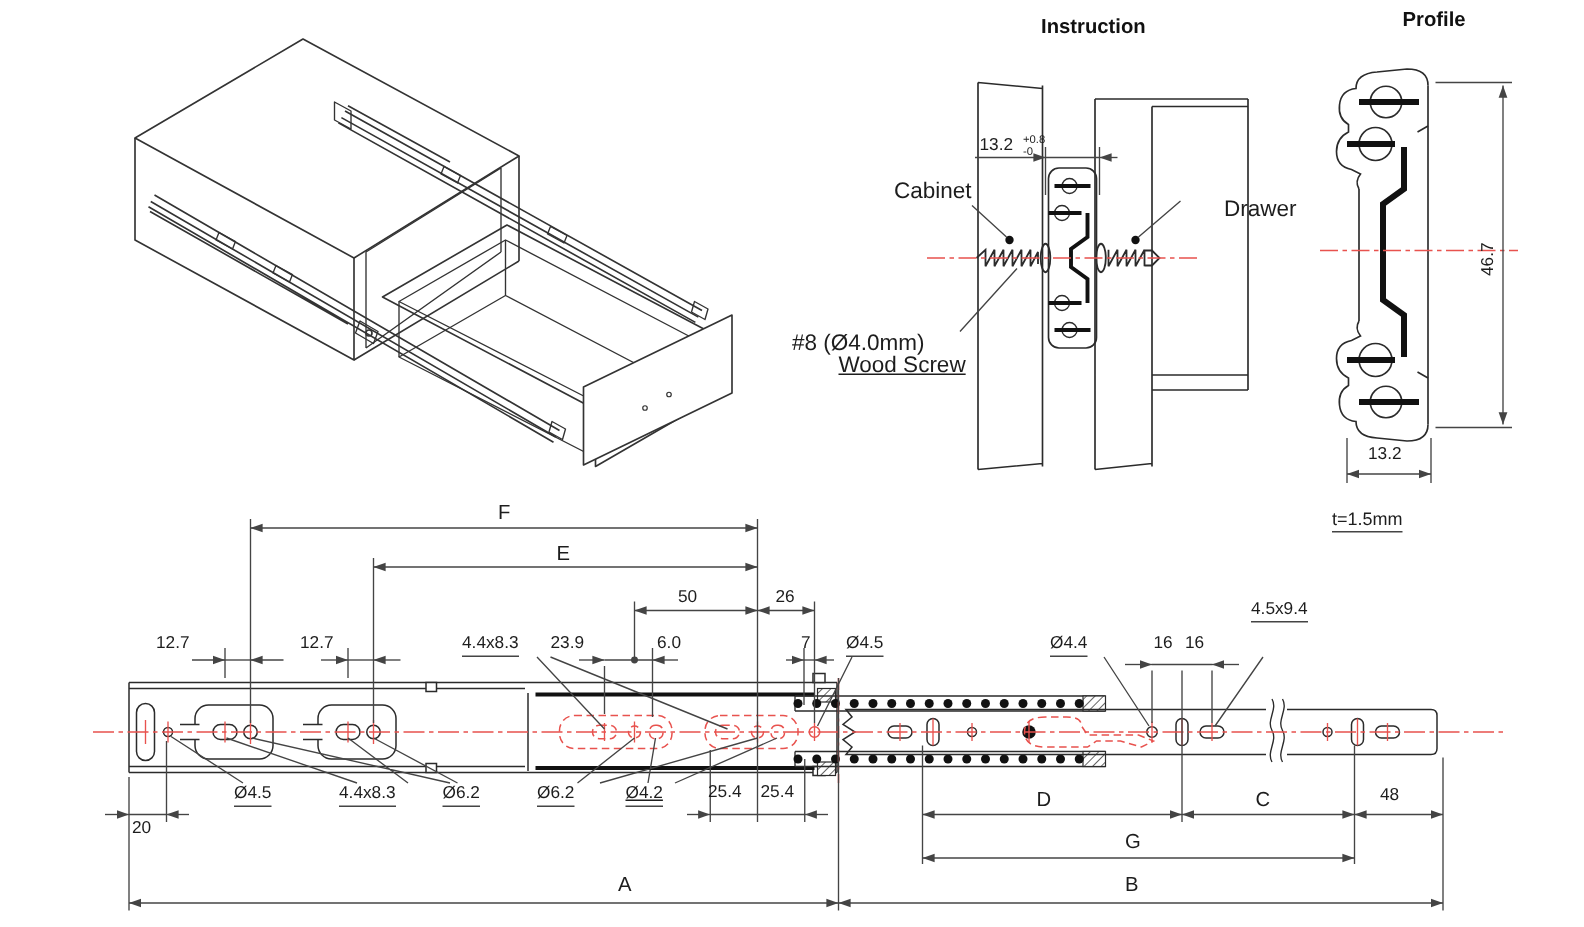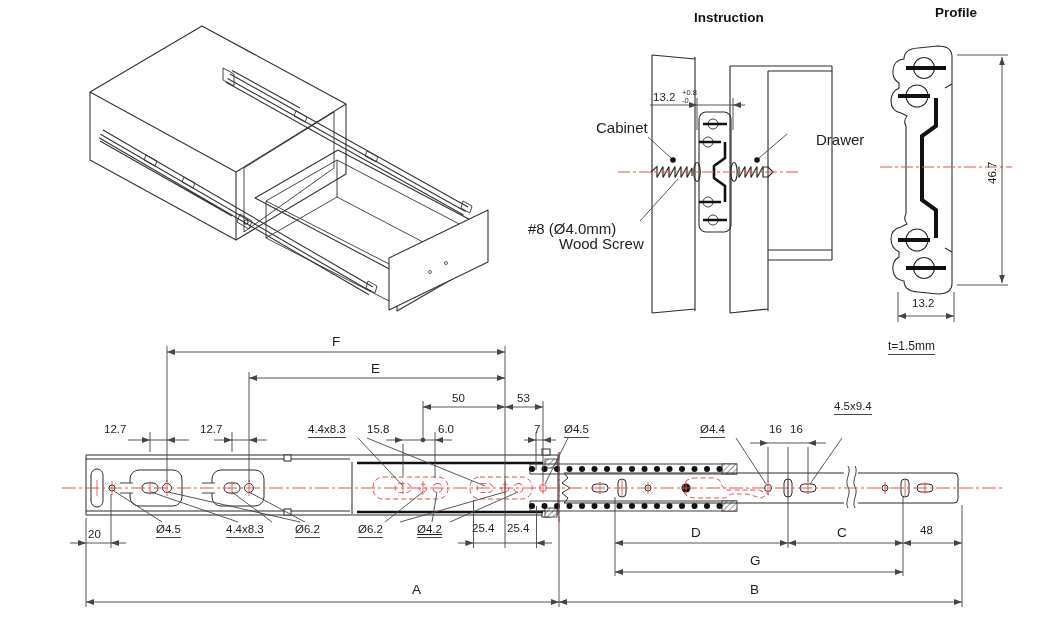--- a/index.html
+++ b/index.html
@@ -262,49 +262,49 @@
     </g>
   </g>
 </svg>
 
 <span class="tx ttl" style="left:683px;top:10px;margin-left:11px;">Instruction</span>
 <span class="tx ttl" style="left:935px;top:5px;">Profile</span>
 
 <span class="tx lbl" style="left:596px;top:121px;">Cabinet</span>
 <span class="tx lbl" style="left:777px;top:133px;margin-left:39px;">Drawer</span>
 <span class="tx lbl" style="left:528px;top:222px;">#8 (Ø4.0mm)</span>
-<span class="tx lbl" style="left:559px;top:237px;">Wood Screw</span>
+<span class="tx lbl" style="left:559px;top:237px;text-decoration:underline;">Wood Screw</span>
 
 <span class="tx" style="left:653px;top:91px;">13.2</span>
 <span class="tolstack" style="left:682px;top:89px;">
   <span>+0.8</span>
   <span>-0</span>
 </span>
 
 <span class="tx rot" style="left:986px;top:184px;">46.7</span>
 <span class="tx" style="left:912px;top:297px;">13.2</span>
 <span class="tx und" style="left:888px;top:340px;font-size:12px;">t=1.5mm</span>
 
 <span class="tx big" style="left:332px;top:334px;">F</span>
 <span class="tx big" style="left:371px;top:361px;">E</span>
 <span class="tx" style="left:452px;top:392px;">50</span>
-<span class="tx" style="left:517px;top:392px;">53</span>
+<span class="tx" style="left:517px;top:392px;">26</span>
 <span class="tx" style="left:104px;top:423px;">12.7</span>
 <span class="tx" style="left:200px;top:423px;">12.7</span>
 <span class="tx und" style="left:308px;top:423px;">4.4x8.3</span>
-<span class="tx" style="left:367px;top:423px;">15.8</span>
+<span class="tx" style="left:367px;top:423px;">23.9</span>
 <span class="tx" style="left:438px;top:423px;">6.0</span>
 <span class="tx" style="left:534px;top:423px;">7</span>
 <span class="tx und" style="left:564px;top:423px;">Ø4.5</span>
 <span class="tx und" style="left:700px;top:423px;">Ø4.4</span>
 <span class="tx" style="left:769px;top:423px;">16</span>
 <span class="tx" style="left:790px;top:423px;">16</span>
 <span class="tx und" style="left:834px;top:400px;">4.5x9.4</span>
 
-<span class="tx" style="left:88px;top:528px;">20</span>
+<span class="tx" style="left:88px;top:546px;">20</span>
 <span class="tx und" style="left:156px;top:523px;">Ø4.5</span>
 <span class="tx und" style="left:226px;top:523px;">4.4x8.3</span>
 <span class="tx und" style="left:295px;top:523px;">Ø6.2</span>
 <span class="tx und" style="left:358px;top:523px;">Ø6.2</span>
 <span class="tx und" style="left:417px;top:523px;text-decoration:underline;">Ø4.2</span>
 <span class="tx" style="left:472px;top:522px;">25.4</span>
 <span class="tx" style="left:507px;top:522px;">25.4</span>
 <span class="tx big" style="left:691px;top:525px;">D</span>
 <span class="tx big" style="left:837px;top:525px;">C</span>
 <span class="tx" style="left:920px;top:524px;">48</span>

